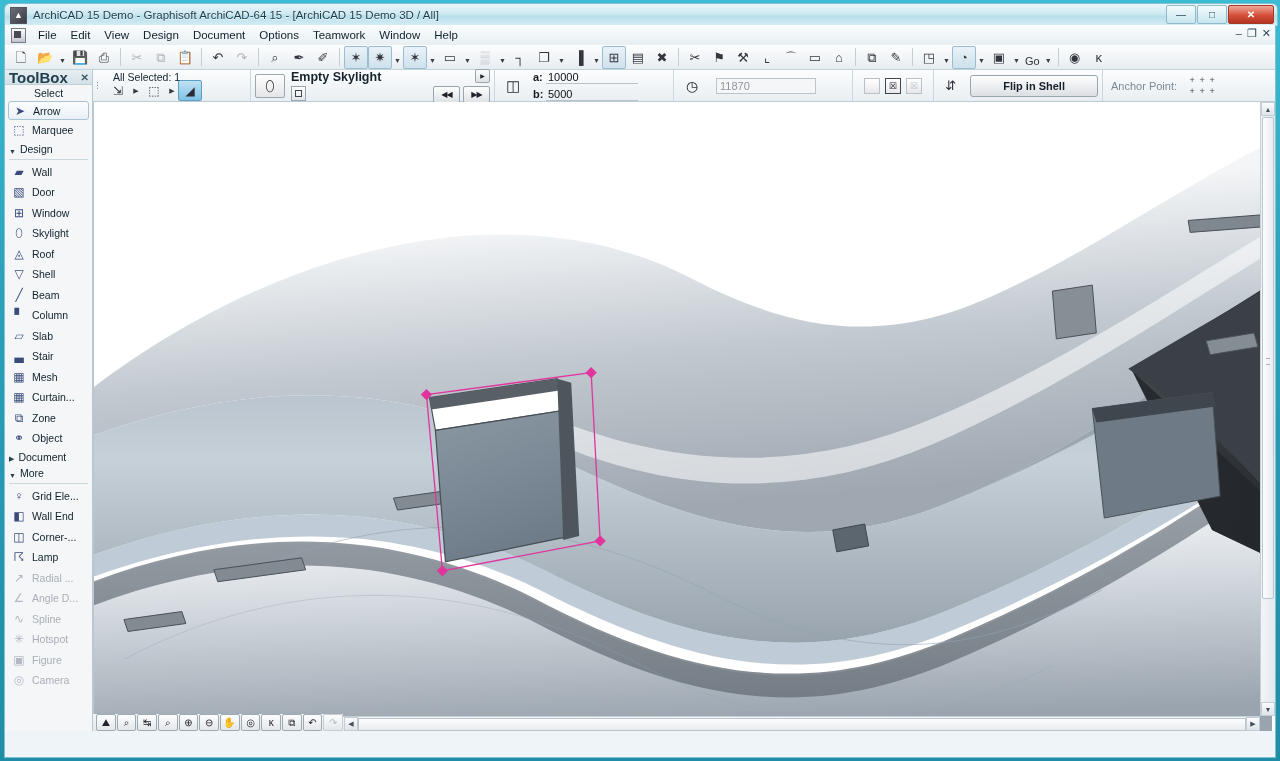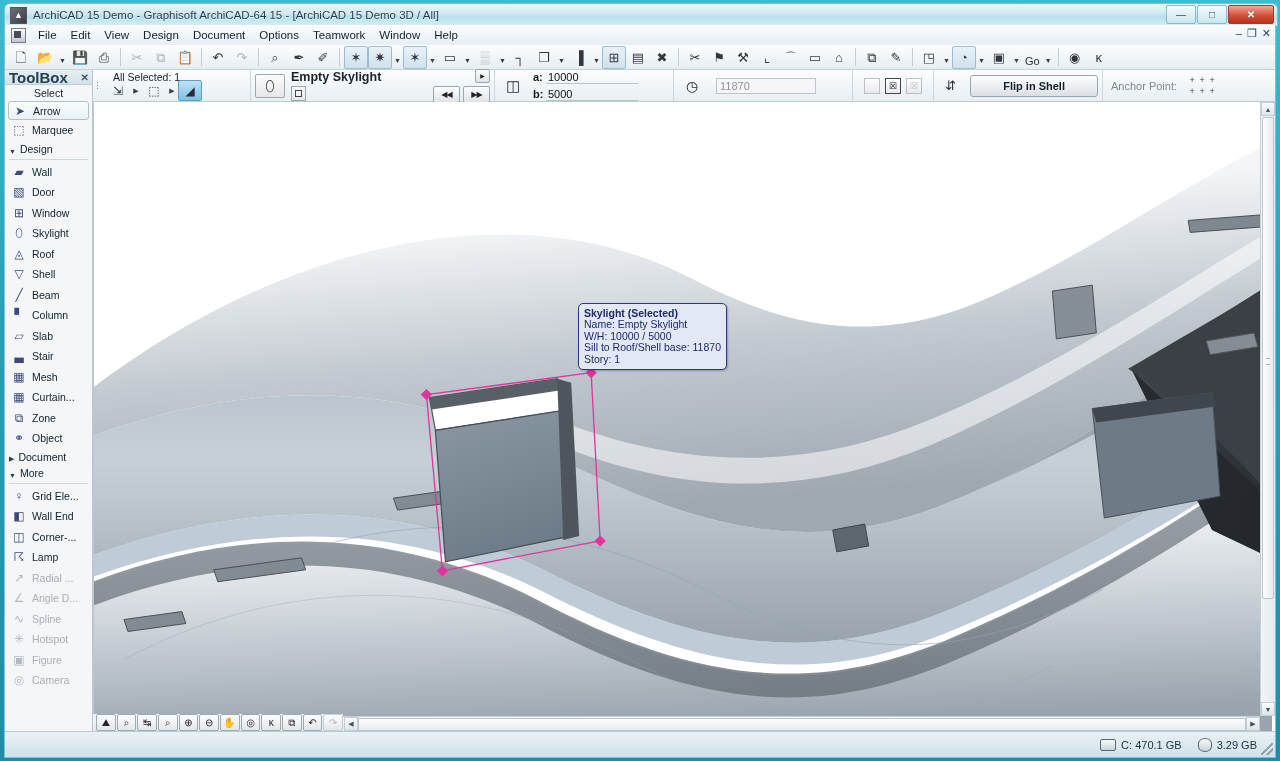--- a/index.html
+++ b/index.html
@@ -719,27 +719,20 @@
             <rect x="503" y="437" width="8" height="8" transform="rotate(45 507 441)"></rect>
             <rect x="345" y="467" width="8" height="8" transform="rotate(45 349 471)"></rect>
           </g>
           <line x1="333" y1="294" x2="498" y2="272" stroke="#e0359c" stroke-width="1.3"></line>
           <line x1="498" y1="272" x2="507" y2="441" stroke="#e0359c" stroke-width="1.3"></line>
           <line x1="507" y1="441" x2="349" y2="471" stroke="#e0359c" stroke-width="1.3"></line>
           <line x1="349" y1="471" x2="333" y2="294" stroke="#e0359c" stroke-width="1.3"></line>
         </g>
       </svg>
 
-      <div class="tooltip">
-        <div class="tt-title">Skylight (Selected)</div>
-        <div class="tt-line">Name: Empty Skylight</div>
-        <div class="tt-line">W/H: 10000 / 5000</div>
-        <div class="tt-line">Sill to Roof/Shell base: 11870</div>
-        <div class="tt-line">Story: 1</div>
-      </div>
 
       <div class="vsb">
         <div class="vsb-arrow">▲</div>
         <div class="vsb-thumb">
           <div class="vsb-grip"></div>
         </div>
         <div class="vsb-arrow" style="position:absolute;bottom:0;left:0;">▼</div>
       </div>
 
       <div class="hsb">
@@ -758,27 +751,16 @@
       <div class="nav-ico">⊕</div>
       <div class="nav-ico">⊖</div>
       <div class="nav-ico">✋</div>
       <div class="nav-ico">◎</div>
       <div class="nav-ico">ĸ</div>
       <div class="nav-ico">⧉</div>
       <div class="nav-ico">↶</div>
       <div class="nav-ico dim">↷</div>
     </div>
 
-    <div class="statusbar">
-      <div class="sb-item">
-        <span class="sb-ico"></span>
-        <span>C: 470.1 GB</span>
-      </div>
-      <div class="sb-item">
-        <span class="sb-ico disk"></span>
-        <span>3.29 GB</span>
-      </div>
-      <div class="sb-grip"></div>
-    </div>
 
   </div>
  </div>
 </div>
 
 </body></html>

